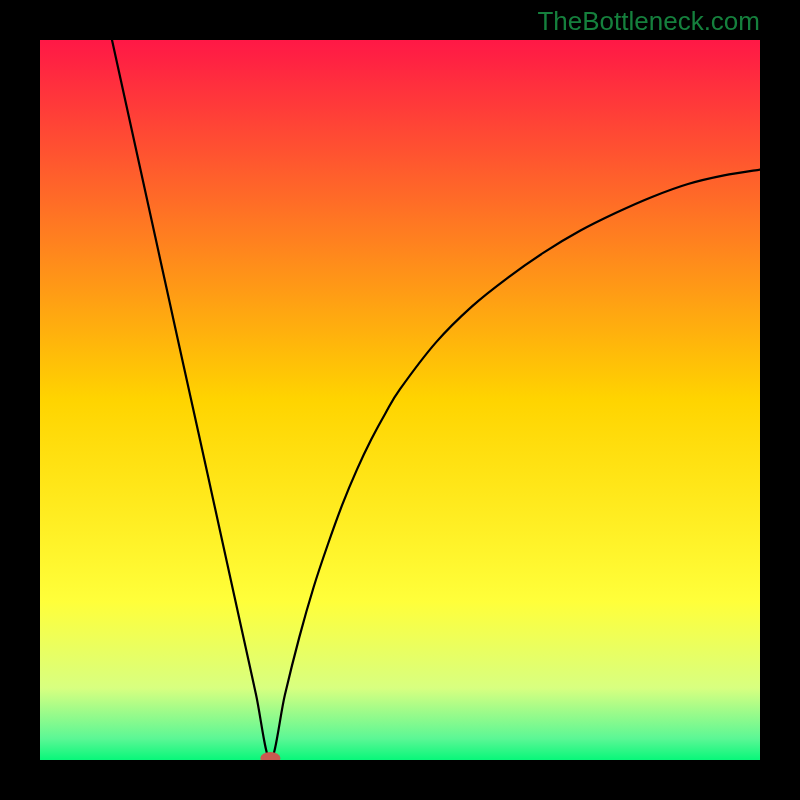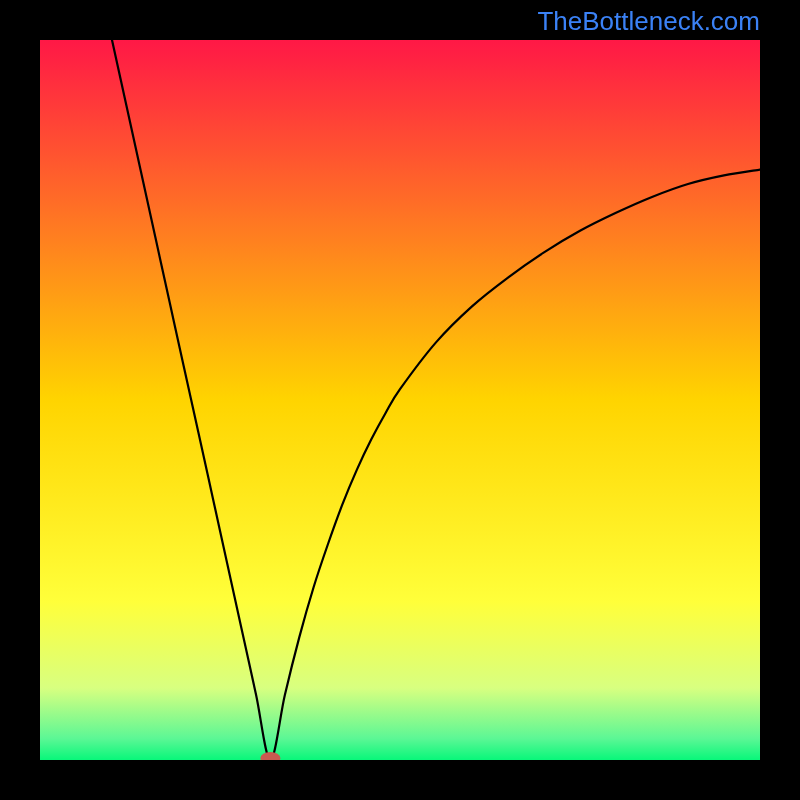--- a/index.html
+++ b/index.html
@@ -23,21 +23,21 @@
     position: absolute;
     top: 40px;
     left: 40px;
     width: 720px;
     height: 720px;
   }
   .watermark {
     position: absolute;
     top: 6px;
     right: 40px;
-    color: #3b82f6;
+    color: #15803d;
     font-size: 26px;
     font-weight: 400;
     letter-spacing: 0px;
   }
 </style>
 </head>
 <body>
 
 <div class="frame">
   <div class="watermark">TheBottleneck.com</div>

